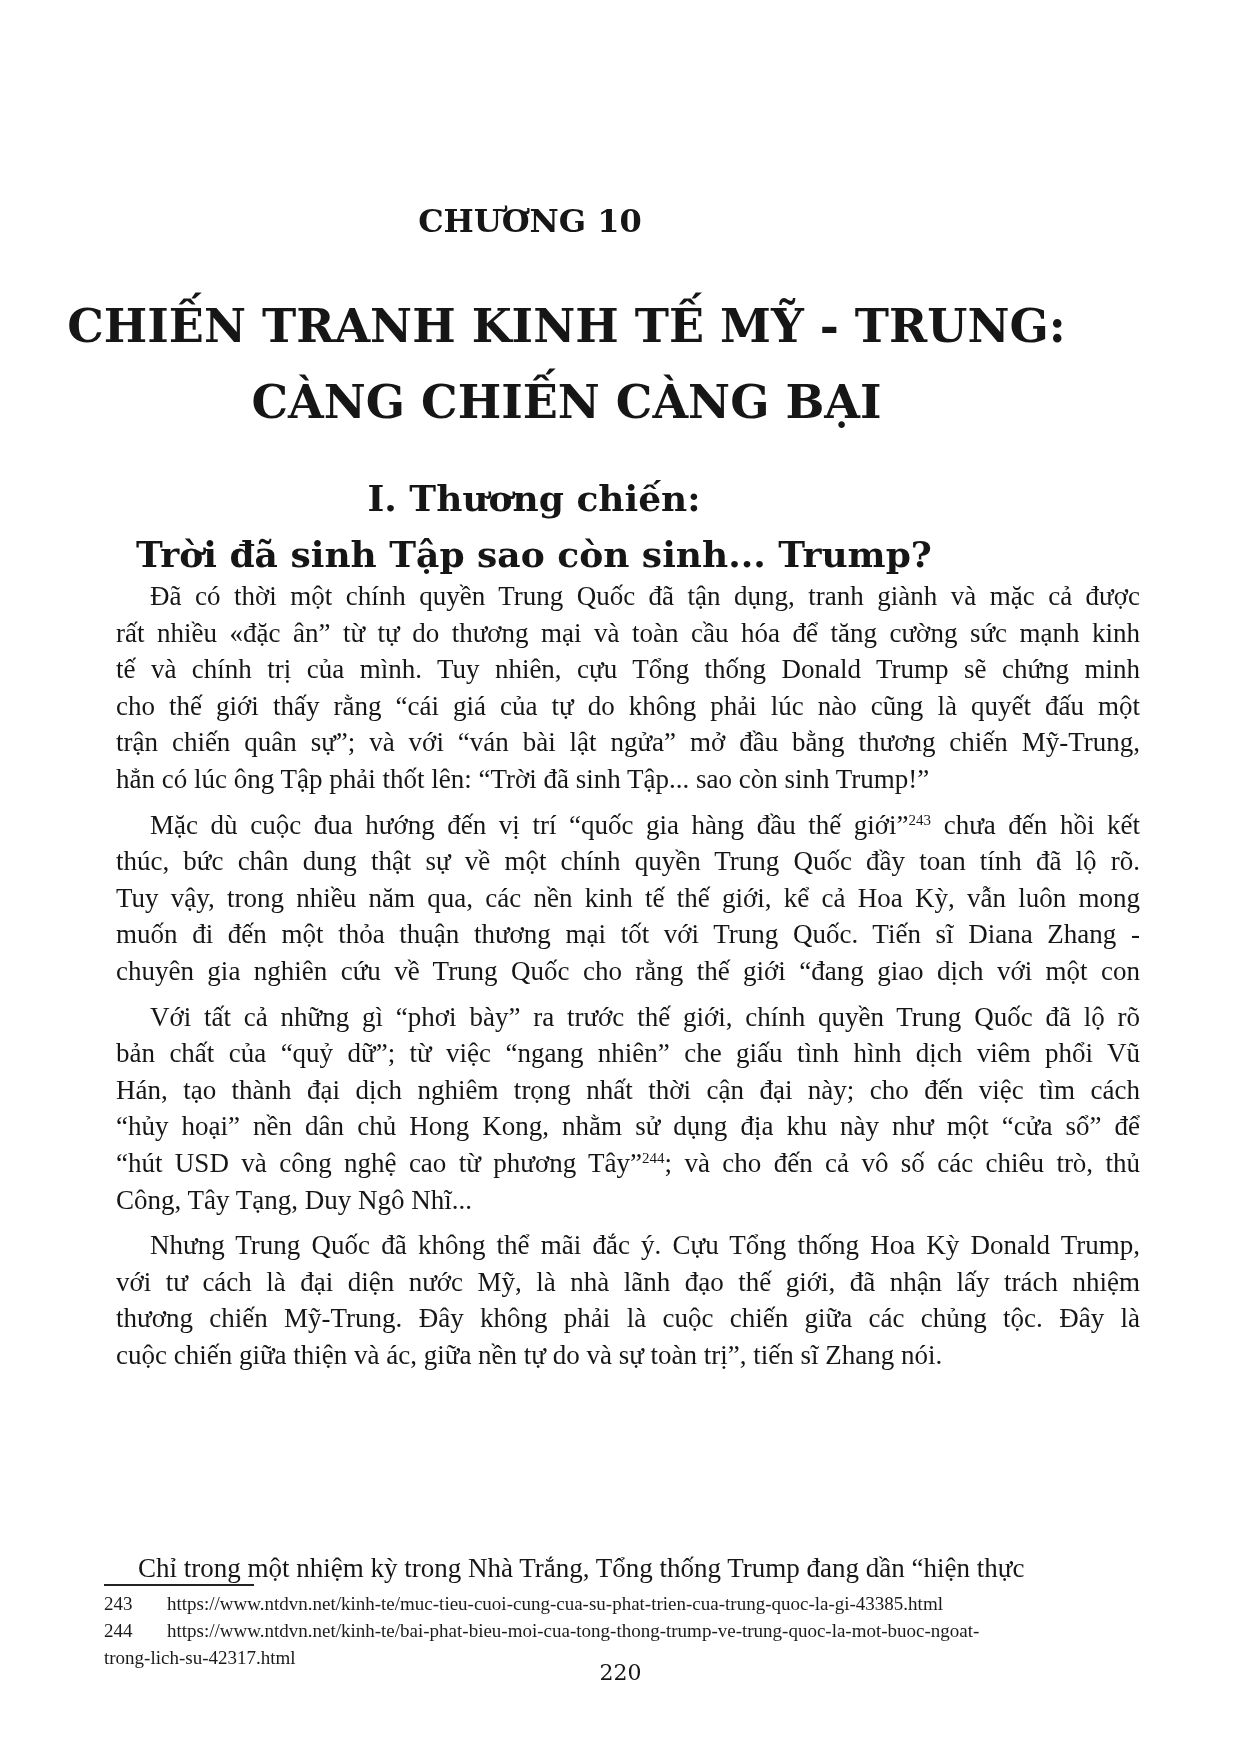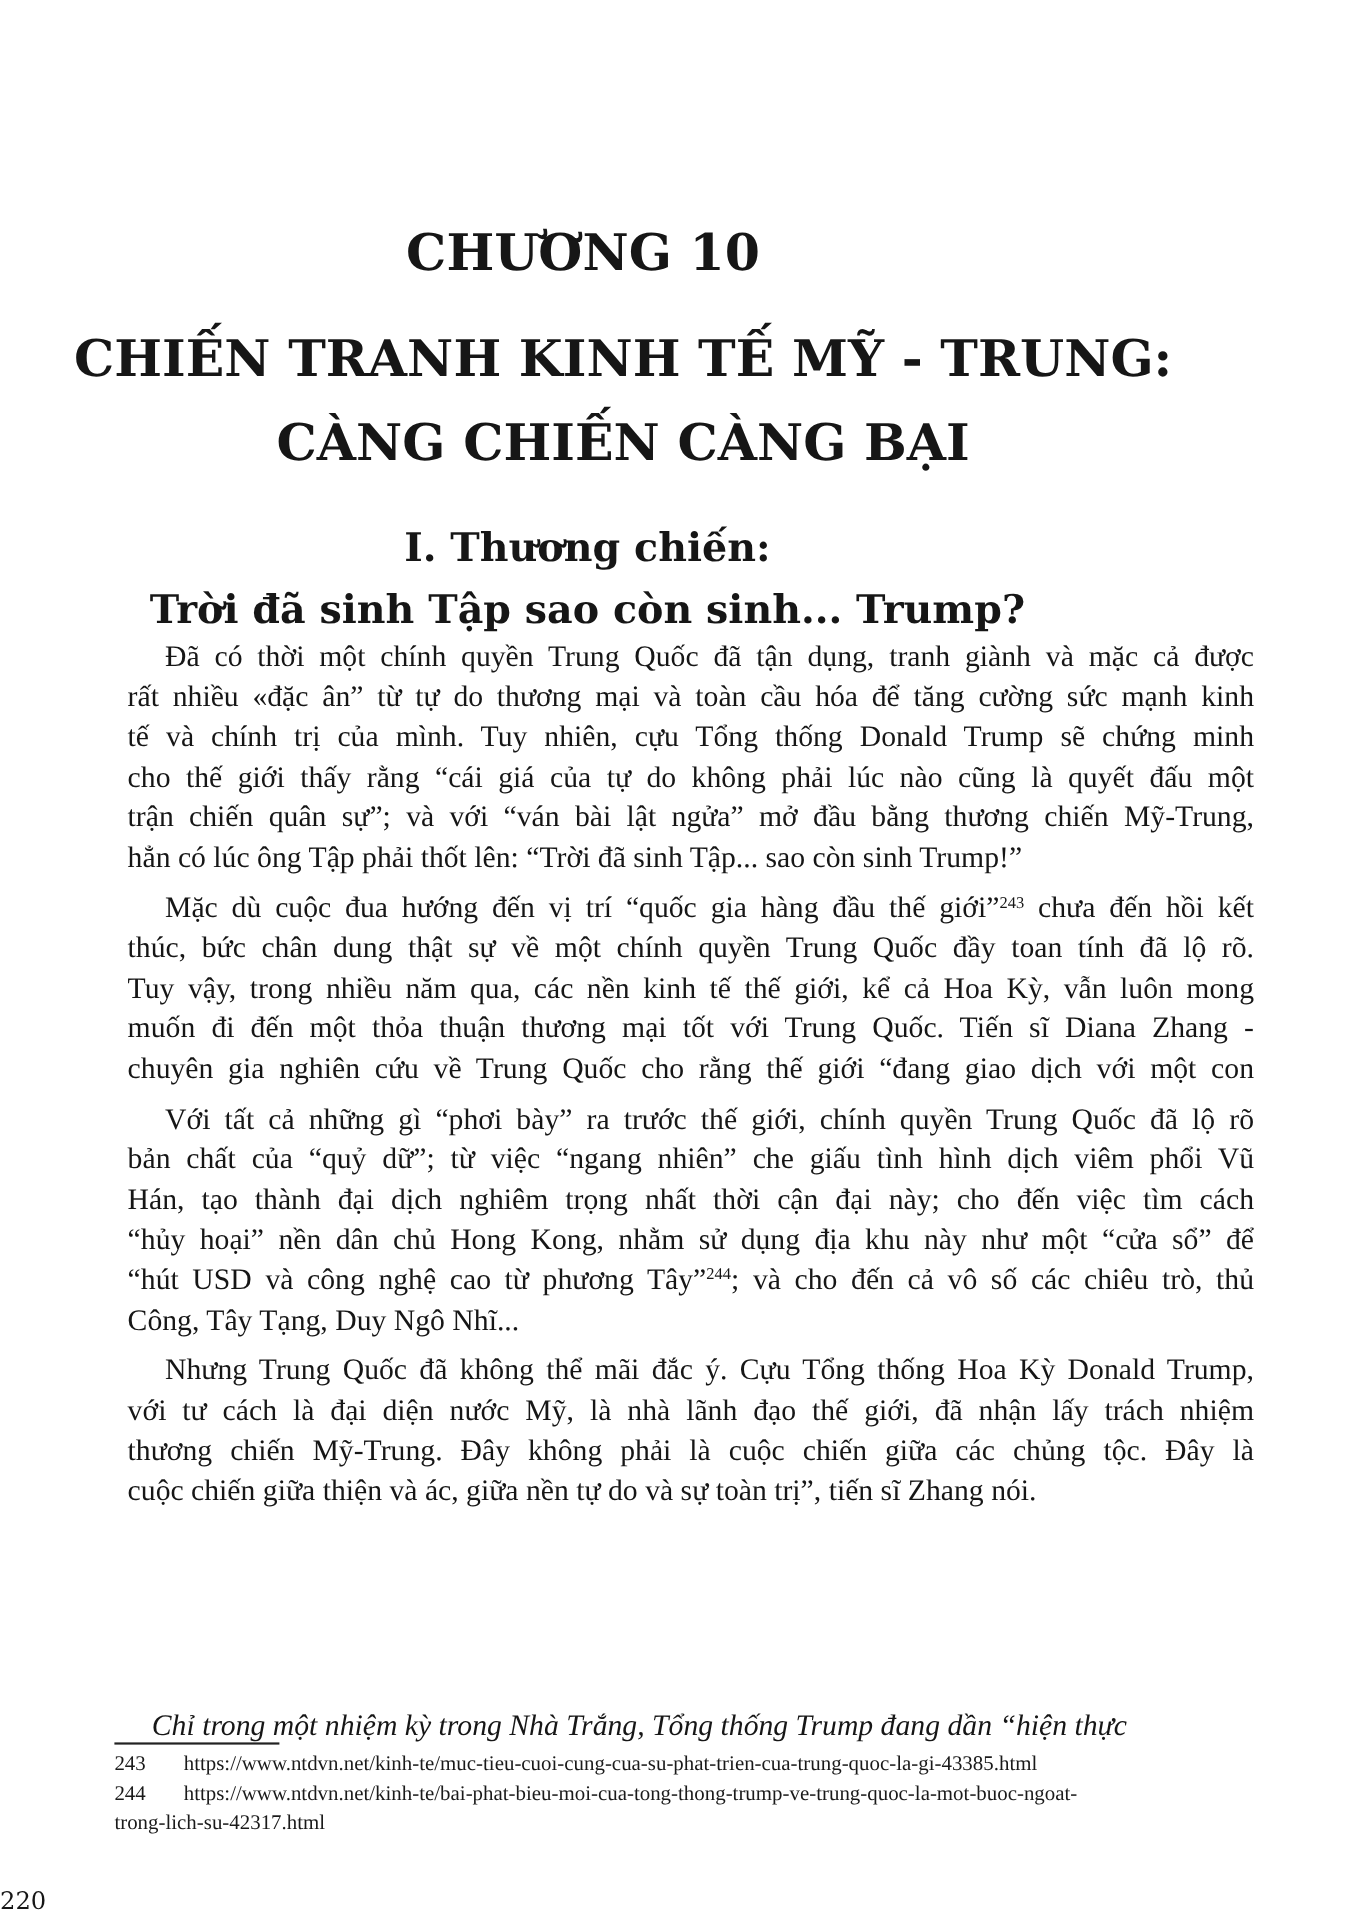--- a/index.html
+++ b/index.html
@@ -1,41 +1,41 @@
 <!DOCTYPE html>
 <html><head>
   <meta charset="utf-8">
   <style>
     html, body { margin:0; padding:0; background:#ffffff; }
     body { width:1241px; height:1754px; position:relative; overflow:hidden; color:#161616;
       font-family:"DejaVu Serif", "Liberation Serif", serif; }
     .page { position:absolute; left:0; top:0; width:1241px; height:1754px; }
     .chapter-num { position:absolute; top:202px; left:0; width:1060px; text-align:center;
-      font-size:46px; font-weight:bold; letter-spacing:0px; }
+      font-size:32px; font-weight:bold; letter-spacing:0px; }
     .chapter-title { position:absolute; top:288px; left:0; width:1133px; text-align:center;
       font-size:46px; font-weight:bold; line-height:76px; }
     .section-title { position:absolute; top:470px; left:0; width:1068px; text-align:center;
       font-size:36px; font-weight:bold; line-height:56px; }
     .body { position:absolute; top:578px; left:104px; width:1036px;
       font-family:"Liberation Serif", "DejaVu Serif", serif; font-size:27px; line-height:36.6px;
       text-align:justify; }
     .para { margin:0 0 9px 12px; text-indent:34px; }
     .line { display:block; text-align:justify; text-align-last:justify; white-space:nowrap; }
     .line.last { text-align-last:left; }
     .para .line:not(:first-child) { text-indent:0; }
     sup { font-size:15px; vertical-align:9px; line-height:0; }
     .last-para { position:absolute; top:1550px; left:104px; width:1036px;
-      font-family:"Liberation Serif", serif; font-size:27px; line-height:36px;font-style:italic; }
+      font-family:"Liberation Serif", serif; font-size:27px; line-height:36px; }
     .last-para .line { text-indent:34px; }
     .fn-rule { position:absolute; top:1584px; left:104px; width:150px; height:2px; background:#222; }
     .footnotes { position:absolute; top:1590px; left:104px; width:1036px;
       font-family:"Liberation Serif", serif; font-size:19px; line-height:27px; color:#1a1a1a; }
     .fn { display:block; }
     .fn-num { display:inline-block; width:63px; }
-    .page-number { position:absolute; top:1716px; left:0; width:1241px; text-align:left;
+    .page-number { position:absolute; top:1660px; left:0; width:1241px; text-align:center;
       font-family:"DejaVu Serif", serif; font-size:22px; }
   </style>
 </head>
 <body>
 
 <div class="page">
 
   <div class="chapter-num">CHƯƠNG 10</div>
 
   <div class="chapter-title">

